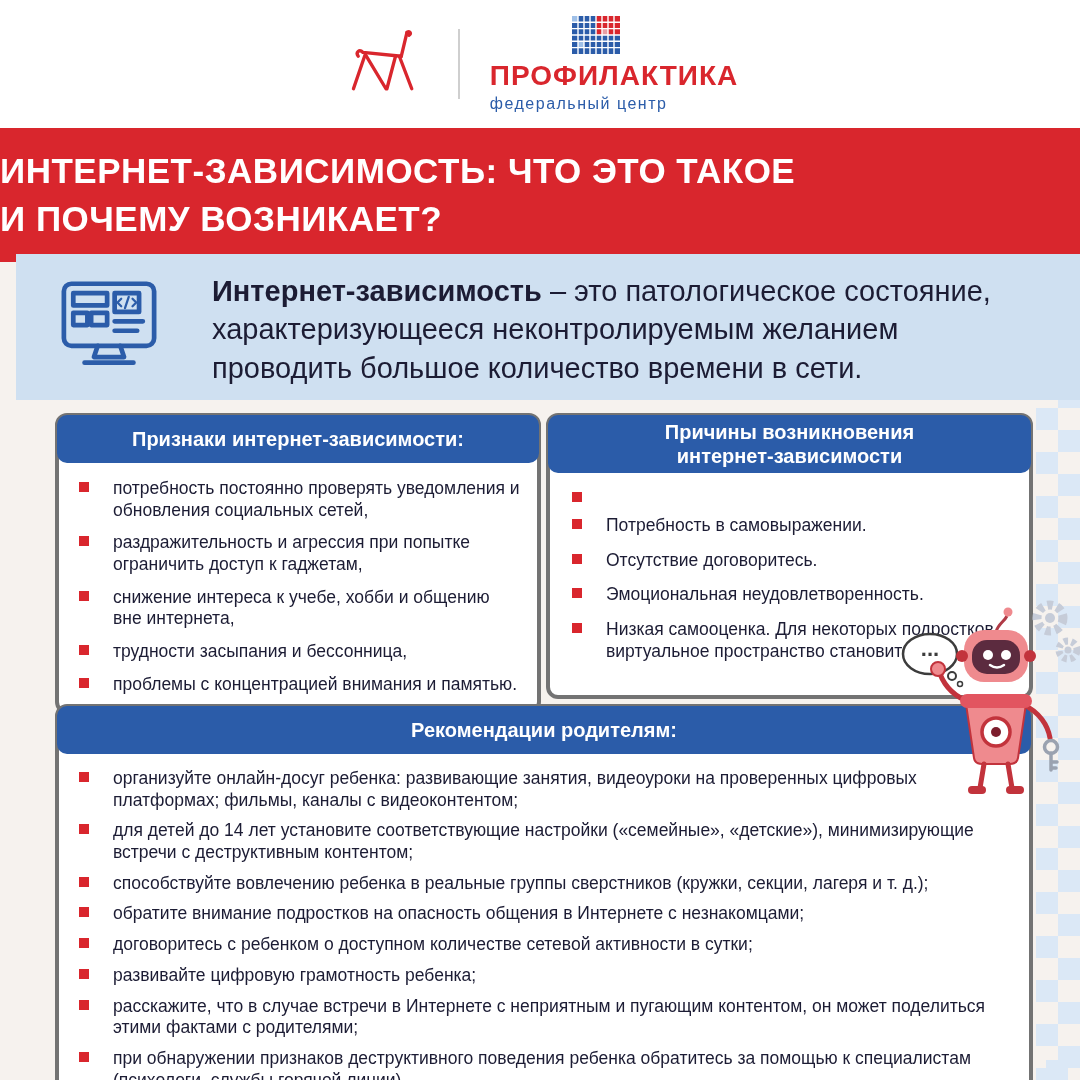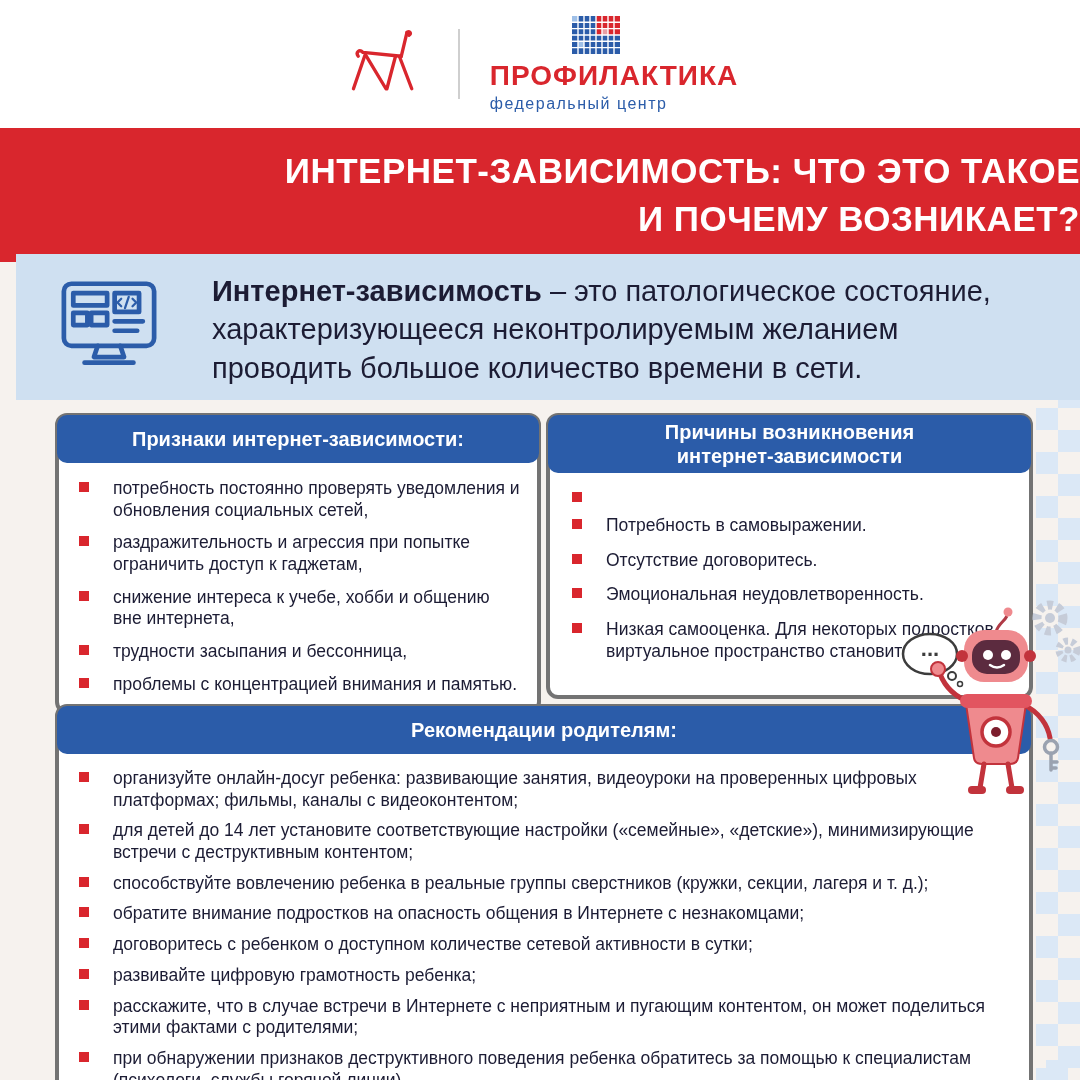--- a/index.html
+++ b/index.html
@@ -18,21 +18,21 @@
           display:flex;align-items:center;justify-content:center;}
   .logo-row{display:flex;align-items:center;gap:30px;}
   .divider{width:2px;height:70px;background:#cfcfcf;}
   .brand{display:flex;flex-direction:column;align-items:flex-start;}
   .brand-grid{margin-left:82px;line-height:0;}
   .brand-name{font-size:28px;font-weight:bold;color:#d9262d;letter-spacing:1px;margin-top:6px;}
   .brand-subtitle{font-size:16px;color:#2b5ca9;letter-spacing:1.5px;margin-top:3px;text-align:right;}
 
   
   .banner{position:absolute;top:128px;left:0;right:0;height:134px;background:#d9262d;
-          display:flex;flex-direction:column;align-items:flex-end;justify-content:center;gap:8px;}
+          display:flex;flex-direction:column;align-items:flex-start;justify-content:center;gap:8px;}
   .banner-line{color:#fff;font-weight:bold;font-size:35px;letter-spacing:.5px;}
 
   
   .definition{position:absolute;top:254px;left:16px;right:0;height:146px;background:#cfe0f1;}
   .def-icon{position:absolute;left:44px;top:26px;line-height:0;}
   .def-text{position:absolute;left:196px;top:18px;font-size:29px;line-height:1.32;color:#1c1c34;}
   .def-line b{font-weight:bold;}
 
   
   .card{position:absolute;background:#fff;border:4px solid #737373;border-radius:12px;}

